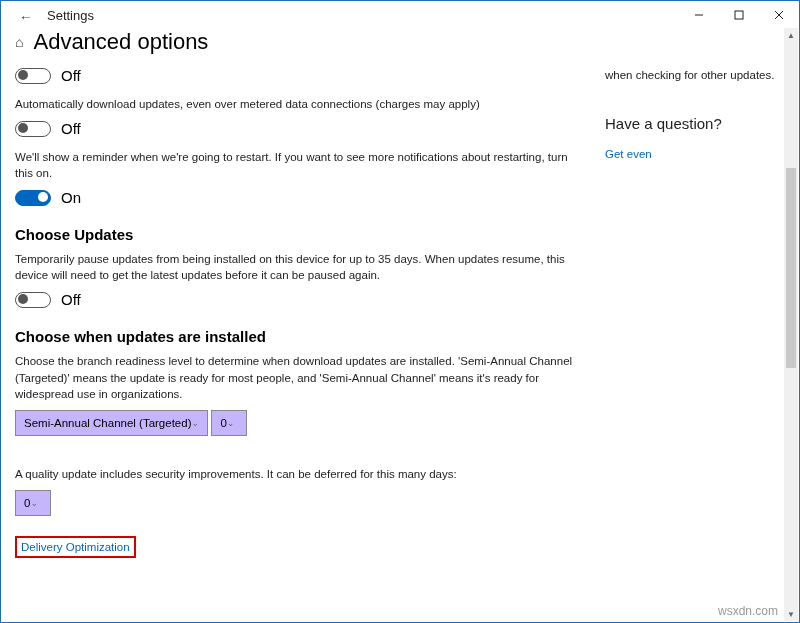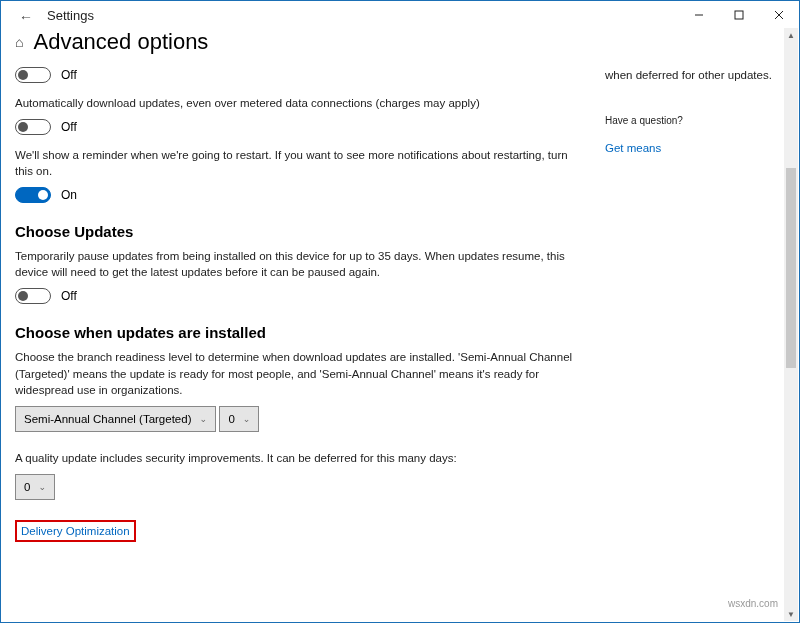--- a/index.html
+++ b/index.html
@@ -115,54 +115,53 @@
     border: 1.5px solid #0067c0;
   }
   .toggle.on .knob {
     position: absolute;
     right: 2px; top: 1.5px;
     width: 10px; height: 10px;
     border-radius: 50%;
     background: #fff;
   }
   .toggle-label {
-    font-size: 12px;
+    font-size: 15px;
     text-align: center;
   }
   .dropdown {
     display: inline-flex;
     align-items: center;
     border: 1px solid #888;
-    background: #e5e5e5;
+    background: #c4b5fd;
     height: 26px;
     padding: 0 8px;
     font-size: 11.5px;
     cursor: pointer;
-    gap: 8px;
   }
   .dropdown.small { min-width: 36px; }
   .dropdown.wide { min-width: 160px; }
   .chev {
     font-size: 9px;
     color: #666;
   }
   .link {
     color: #0067c0;
     font-size: 11.5px;
     cursor: pointer;
     display: inline-block;
     margin: 6px 0;
   }
   .highlight-box {
     border: 2px solid #d40000;
     padding: 2px 4px;
     display: inline-block;
   }
   .side-q {
-    font-size: 10px;
+    font-size: 15px;
     color: #222;
     margin-bottom: 10px;
   }
   .vscroll {
     position: absolute;
     right: 2px;
     top: 28px;
     bottom: 2px;
     width: 14px;
     background: #f0f0f0;
@@ -177,22 +176,22 @@
   .vscroll .down { bottom: 0; }
   .vscroll .thumb {
     position: absolute;
     left: 2px; width: 10px;
     top: 140px; height: 200px;
     background: #c8c8c8;
   }
   .watermark {
     position: absolute;
     right: 22px;
-    bottom: 14px;
-    font-size: 10px;
+    bottom: 5px;
+    font-size: 12px;
     color: #999;
   }
 </style>
 </head>
 <body>
 
 <div class="titlebar">
   <span class="back">←</span>
   <span class="title">Settings</span>
   <div class="win-controls">
@@ -259,39 +258,39 @@
     <div class="dropdown wide">
       <span>Semi-Annual Channel (Targeted)</span>
       <span class="chev">⌄</span>
     </div>
 
     <div class="dropdown small">
       <span>0</span>
       <span class="chev">⌄</span>
     </div>
 
-    <p class="body" style="margin-top:18px">A quality update includes security improvements. It can be deferred for this many days:</p>
+    <p class="body" style="margin-top:30px">A quality update includes security improvements. It can be deferred for this many days:</p>
     <div class="dropdown small">
       <span>0</span>
       <span class="chev">⌄</span>
     </div>
 
     <div style="margin-top:20px">
       <span class="highlight-box">
         <span class="link" style="margin:0">Delivery Optimization</span>
       </span>
     </div>
     
   </div>
 
   <div class="side">
-    <p class="body">when deferred for other updates.</p>
+    <p class="body">when checking for other updates.</p>
     <div style="height:24px"></div>
     <div class="side-q">Have a question?</div>
-    <span class="link">Get means</span>
+    <span class="link">Get even</span>
   </div>
 </div>
 
 <div class="vscroll">
   <div class="up">▲</div>
   <div class="thumb"></div>
   <div class="down">▼</div>
 </div>
 
 <div class="watermark">wsxdn.com</div>

